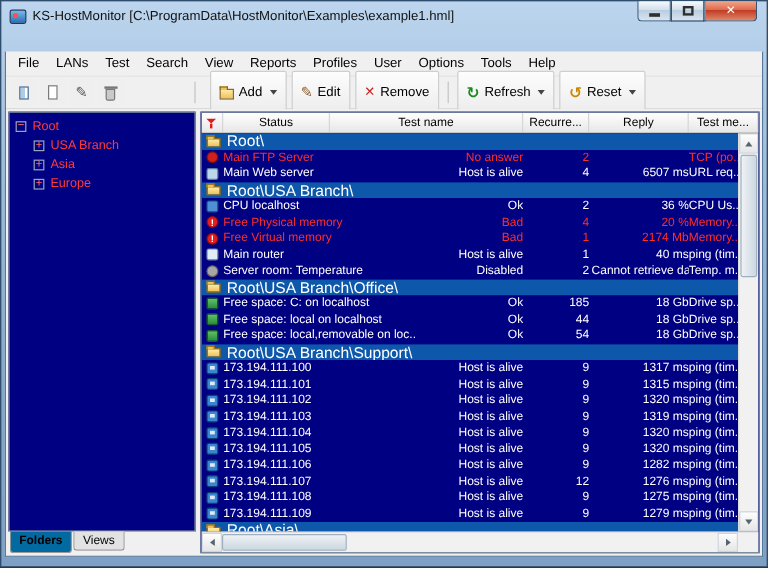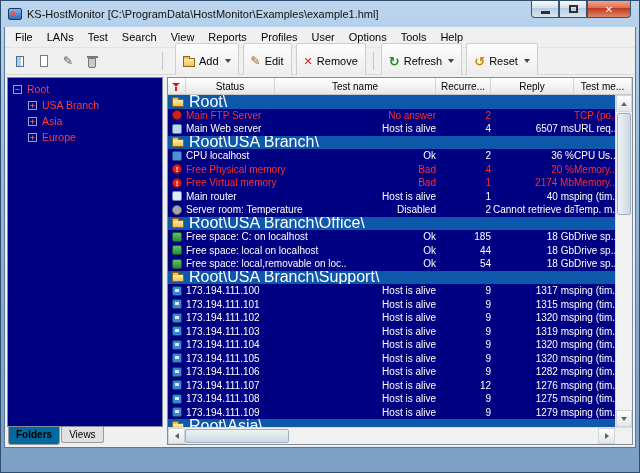--- a/index.html
+++ b/index.html
@@ -1,21 +1,21 @@
 <!DOCTYPE html>
 <html style="--navy: #000082; --group-blue: #0E58AC; --alert-red: #FF2C2C; --row-text: #FFFFFF; --tree-text: #FF3A3A;"><head>
 <meta charset="utf-8">
 <style>
   html,body{margin:0;padding:0;width:640px;height:473px;overflow:hidden;
     font-family:"Liberation Sans","DejaVu Sans",sans-serif;background:#444;}
   *{box-sizing:border-box;}
 
   
   .window{width:640px;height:473px;border:1px solid #2f4d6d;display:flex;flex-direction:column;
-    background:linear-gradient(#bdd5ee 0%,#9dbddd 30%,#85a7ca 70%,#7da0c4 100%);}
+    background:linear-gradient(#bdd5ee 0%,#9dbddd 30%,#85a7ca 70%,#7da0c4 100%);gap:16px;}
   .titlebar{height:26px;flex:none;display:flex;align-items:center;padding:0 0 0 7px;gap:5px;}
   .app-icon{width:14px;height:12px;flex:none;border:1px solid #173a5e;border-radius:2px;
     background:linear-gradient(#7db6e8,#2d6db5);position:relative;}
   .app-icon::after{content:'';position:absolute;left:2px;top:2px;width:4px;height:4px;background:#ff5044;border-radius:1px;}
   .title-text{flex:1;font-size:11px;color:#111;white-space:nowrap;overflow:hidden;}
   .win-controls{display:flex;align-self:flex-start;margin-right:8px;}
   .wbtn{height:17px;width:28px;border:1px solid #37536e;border-top:none;display:flex;align-items:center;justify-content:center;
     background:linear-gradient(#f7fafc,#d2dfec 45%,#b9ccdf 46%,#d8e4f0);}
   .wbtn.first{border-radius:0 0 0 4px;}
   .wbtn.close{width:44px;border-radius:0 0 4px 0;color:#fff;font-size:10px;font-weight:bold;
@@ -77,21 +77,21 @@
 
   .grid-middle{flex:1;display:flex;overflow:hidden;}
   .grid-body{flex:1;overflow:hidden;min-width:0;}
   .trow{height:13.5px;display:flex;align-items:center;font-size:10px;color:var(--row-text);}
   .trow.alert{color:var(--alert-red);}
   .cell{white-space:nowrap;overflow:hidden;height:13.5px;line-height:13.5px;}
   .icell{display:flex;align-items:center;justify-content:center;}
   .ctr{text-align:right;}
   .lft{text-align:left;padding-left:2px;}
   .grow{height:13.5px;display:flex;align-items:center;gap:5px;background:var(--group-blue);
-    color:#fff;font-size:16px;padding-left:4px;white-space:nowrap;overflow:hidden;}
+    color:#fff;font-size:13px;padding-left:4px;white-space:nowrap;overflow:hidden;}
 
   
   .ticon{width:10px;height:10px;flex:none;display:inline-block;border-radius:2px;position:relative;}
   .ticon.folder{width:12px;height:8px;border-radius:1px;background:linear-gradient(#ffedaa,#eec055);border:1px solid #8a6a20;margin-top:2px;}
   .ticon.folder::before{content:'';position:absolute;top:-3px;left:-1px;width:5px;height:2px;background:#eec055;border:1px solid #8a6a20;border-bottom:none;}
   .ticon.socket-alert{background:#cf2020;border:1px solid #7a0f0f;border-radius:50%;}
   .ticon.web{background:#bcd6ec;border:1px solid #5b7f9e;}
   .ticon.cpu{background:#4f8fd6;border:1px solid #1d4f8a;}
   .ticon.mem-alert{background:#e02020;border:1px solid #8a0f0f;border-radius:50%;color:#fff;font-size:8px;line-height:9px;text-align:center;font-weight:bold;}
   .ticon.mem-alert::after{content:'!';}

